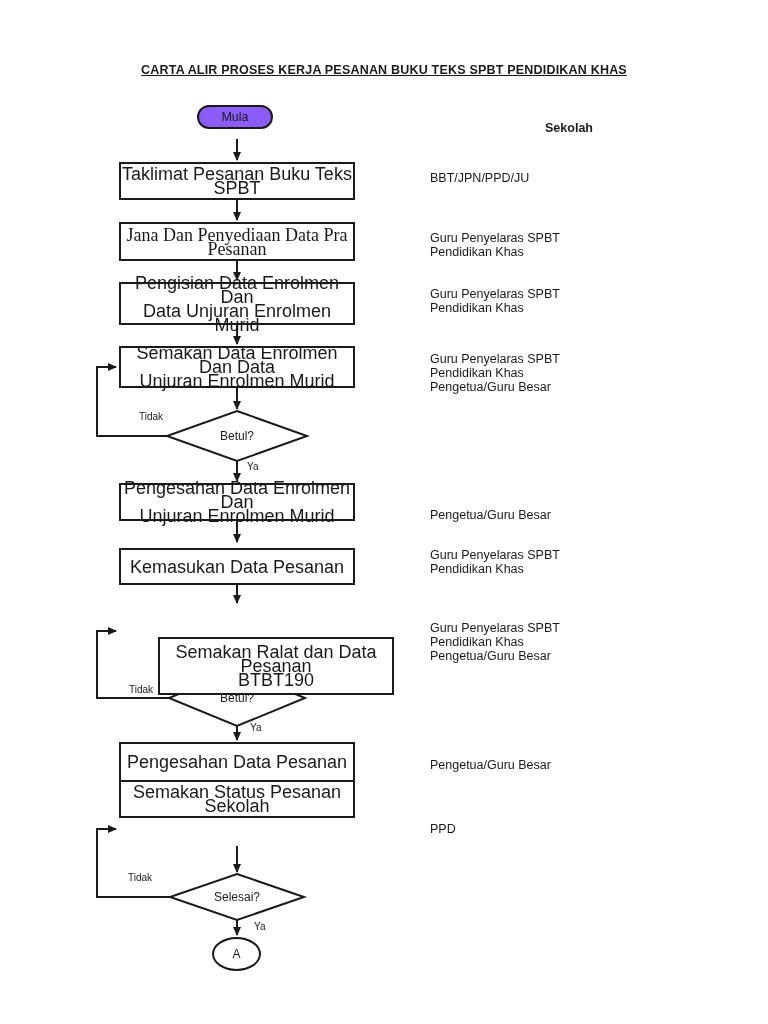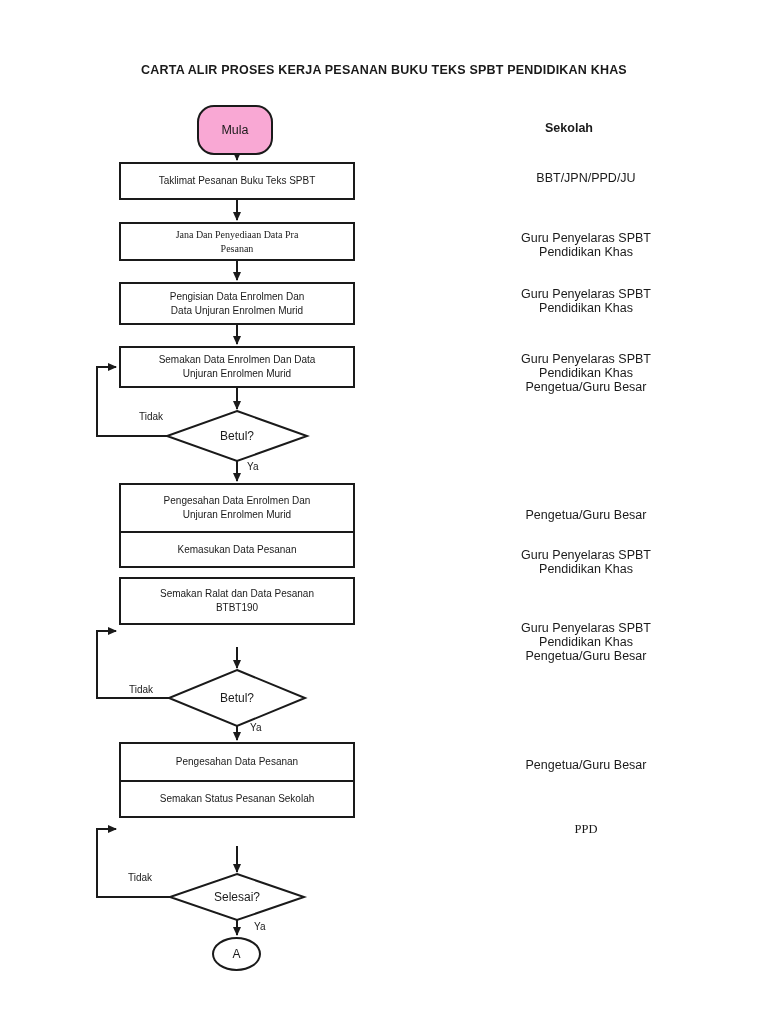--- a/index.html
+++ b/index.html
@@ -9,41 +9,42 @@
     font-family:"Liberation Sans","DejaVu Sans",sans-serif;
     color:#1a1a1a;
     overflow:hidden;
   }
   #page{position:relative;width:768px;height:1024px;background:#ffffff;}
   .abs{position:absolute;box-sizing:border-box;}
   .title{
     left:0;top:63px;width:768px;
     text-align:center;font-weight:bold;font-size:12.5px;
     letter-spacing:.2px;
+    text-decoration:underline;
   }
   .col-header{
     left:469px;top:121px;width:200px;
     text-align:center;font-weight:bold;font-size:12.5px;
   }
   .terminator{
-    left:197px;top:105px;width:76px;height:50px;
+    left:197px;top:105px;width:76px;height:24px;
     border:2px solid #1a1a1a;border-radius:17px;
     display:flex;align-items:center;justify-content:center;
-    font-size:12.5px;background:#f9a8d4;
+    font-size:12.5px;background:#8b5cf6;
   }
   .pbox{
     left:119px;width:236px;
     border:2px solid #1a1a1a;background:#fff;
     display:flex;align-items:center;justify-content:center;
-    text-align:center;font-size:10px;line-height:14px;
+    text-align:center;font-size:18px;line-height:14px;
     white-space:pre-line;padding:2px 0;
   }
   .action{
-    left:466px;width:240px;
-    text-align:center;font-size:12.5px;line-height:14px;
+    left:430px;width:240px;
+    font-size:12.5px;line-height:14px;
     white-space:pre-line;
   }
   .decision-label{
     width:100px;left:187px;
     text-align:center;font-size:12px;line-height:14px;
   }
   .edge-label{
     font-size:10px;line-height:14px;
   }
   .connector-circle{
@@ -106,24 +107,24 @@
     <span>Mula</span>
   </div>
 
   <div class="abs pbox" style="top:162px;height:38px;">Taklimat Pesanan Buku Teks SPBT</div>
   <div class="abs pbox" style="top:222px;height:39px;font-family:Liberation Serif, serif;">Jana Dan Penyediaan Data Pra
 Pesanan</div>
   <div class="abs pbox" style="top:282px;height:43px;">Pengisian Data Enrolmen Dan
 Data Unjuran Enrolmen Murid</div>
   <div class="abs pbox" style="top:346px;height:42px;">Semakan Data Enrolmen  Dan Data
 Unjuran Enrolmen Murid</div>
-  <div class="abs pbox" style="top:483px;height:50px;">Pengesahan Data Enrolmen Dan
+  <div class="abs pbox" style="top:483px;height:38px;">Pengesahan Data Enrolmen Dan
 Unjuran Enrolmen Murid</div>
-  <div class="abs pbox" style="top:531px;height:37px;">Kemasukan Data Pesanan</div>
-  <div class="abs pbox" style="top:577px;height:48px;">Semakan Ralat dan Data Pesanan
+  <div class="abs pbox" style="top:548px;height:37px;">Kemasukan Data Pesanan</div>
+  <div class="abs pbox" style="top:637px;height:58px;margin-left:39px;">Semakan Ralat dan Data Pesanan
 BTBT190</div>
   <div class="abs pbox" style="top:742px;height:40px;">Pengesahan Data Pesanan</div>
   <div class="abs pbox" style="top:780px;height:38px;">Semakan Status Pesanan Sekolah</div>
 
   <div class="abs decision-label" style="top:429px;">Betul?</div>
   <div class="abs decision-label" style="top:691px;">Betul?</div>
   <div class="abs decision-label" style="top:890px;text-align:center;">Selesai?</div>
 
   <div class="abs edge-label" style="left:121px;top:410px;width:60px;text-align:center;">Tidak</div>
   <div class="abs edge-label" style="left:111px;top:683px;width:60px;text-align:center;">Tidak</div>
@@ -141,19 +142,19 @@
   <div class="abs action" style="top:352px;">Guru Penyelaras SPBT
 Pendidikan Khas
 Pengetua/Guru Besar</div>
   <div class="abs action" style="top:508px;">Pengetua/Guru Besar</div>
   <div class="abs action" style="top:548px;">Guru Penyelaras SPBT
 Pendidikan Khas</div>
   <div class="abs action" style="top:621px;">Guru Penyelaras SPBT
 Pendidikan Khas
 Pengetua/Guru Besar</div>
   <div class="abs action" style="top:758px;">Pengetua/Guru Besar</div>
-  <div class="abs action" style="top:822px;font-family:Liberation Serif, serif;">PPD</div>
+  <div class="abs action" style="top:822px;">PPD</div>
 
   <div class="abs connector-circle">
     <span>A</span>
   </div>
 
 </div>
 
 </body></html>

